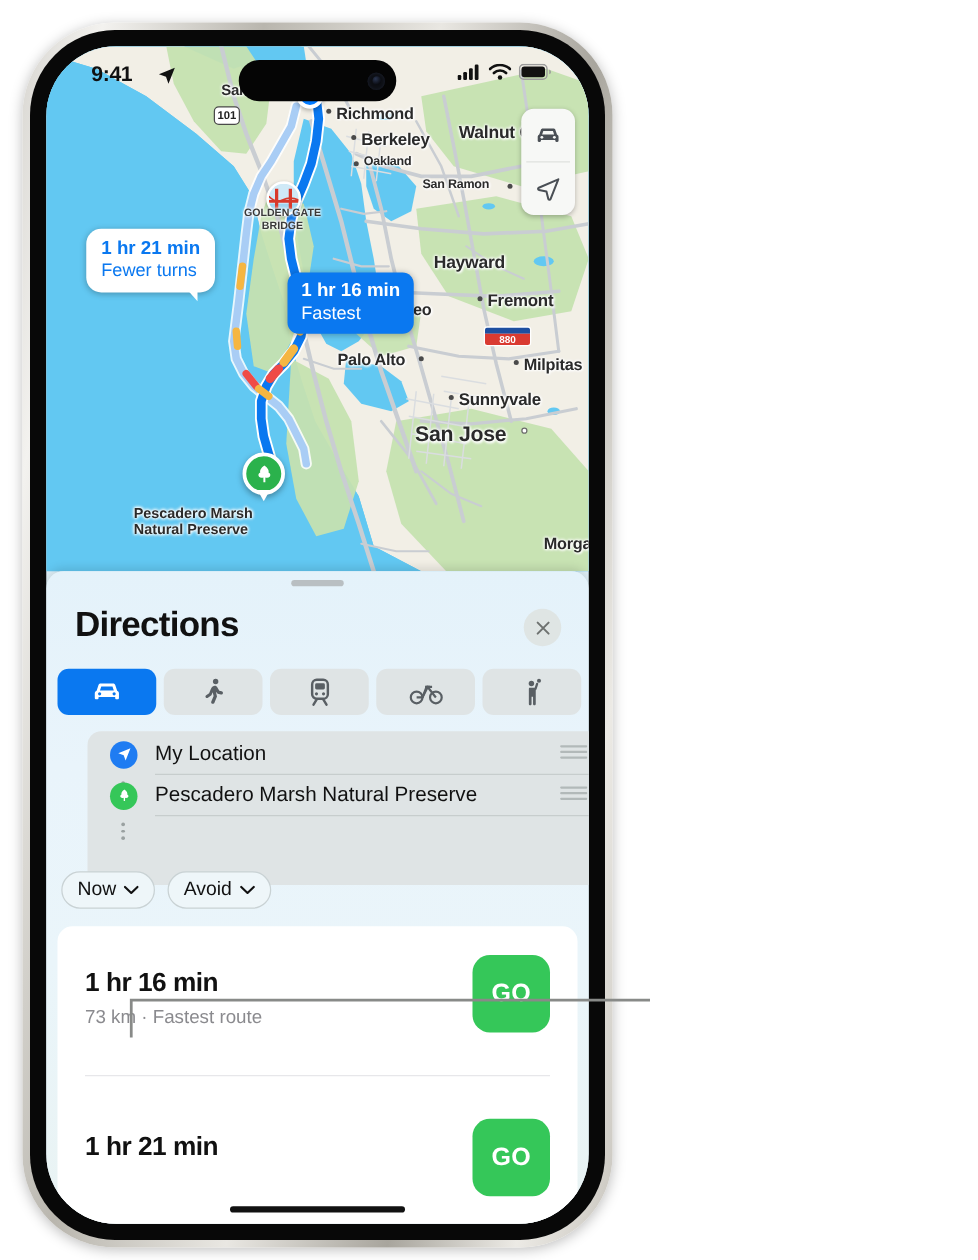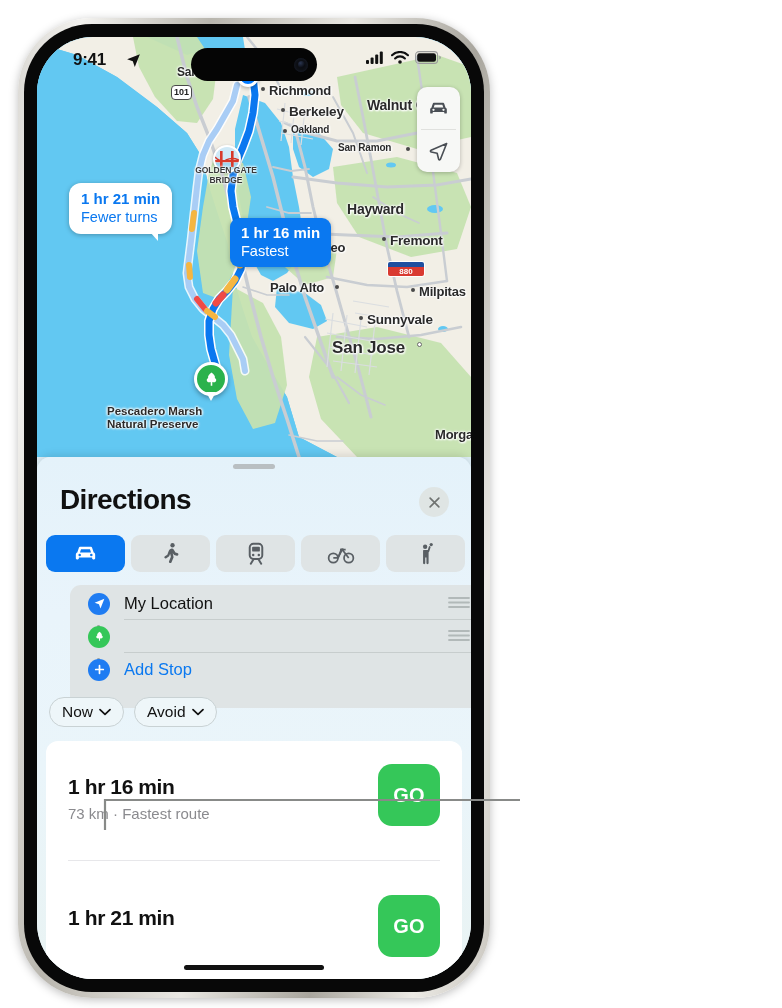--- a/index.html
+++ b/index.html
@@ -645,41 +645,34 @@
           <i></i>
       </div>
 
       <div class="fieldRow" style="top:35px;">
         <div class="fieldIcon dest">
           <svg width="13" height="13" viewBox="0 0 24 24">
             <path d="M12 3 C8.5 5.5 7 8 7.8 10.2 C6 11 5.4 13 6.6 14.4 C7.6 15.6 9.4 15.8 11 15.2 L11 20 L13 20 L13 15.2
                      C14.6 15.8 16.4 15.6 17.4 14.4 C18.6 13 18 11 16.2 10.2 C17 8 15.5 5.5 12 3 Z" fill="#fff"></path>
           </svg>
         </div>
+        <div class="fieldText">Pescadero Marsh Natural Preserve</div>
         <div class="dragHandle">
           <svg width="22" height="13" viewBox="0 0 22 13">
             <path d="M1 2 L21 2 M1 6.5 L21 6.5 M1 11 L21 11" stroke="#b2b9b9" stroke-width="1.8" stroke-linecap="round"></path>
           </svg>
         </div>
       </div>
       <div class="fieldSep" style="top:67px;"></div>
       <div class="dotsCol" style="top:73px; height:14px;">
         <i></i>
           <i></i>
           <i></i>
       </div>
 
-      <div class="fieldRow" style="top:68px;">
-        <div class="fieldIcon add">
-          <svg width="13" height="13" viewBox="0 0 24 24">
-            <path d="M12 5 L12 19 M5 12 L19 12" stroke="#fff" stroke-width="3.2" stroke-linecap="round"></path>
-          </svg>
-        </div>
-        <div class="fieldText link">Add Stop</div>
-      </div>
     </div>
 
     <div id="pills">
       <div class="pill">
         <span>Now</span>
         <svg width="12" height="8" viewBox="0 0 12 8">
           <path d="M1 1.6 L6 6.4 L11 1.6" stroke="#111" stroke-width="1.7" fill="none" stroke-linecap="round" stroke-linejoin="round"></path>
         </svg>
       </div>
       <div class="pill">

